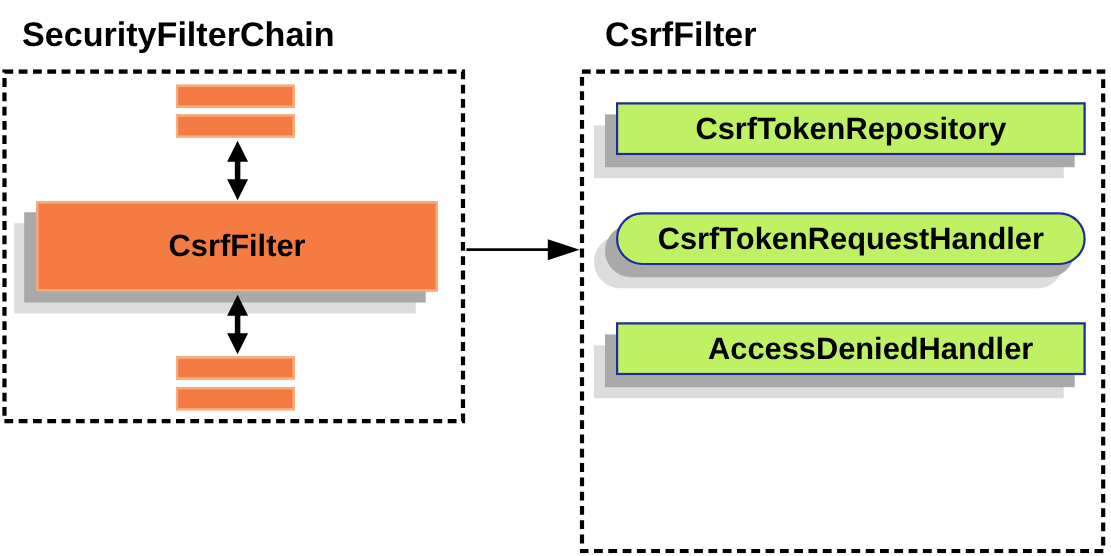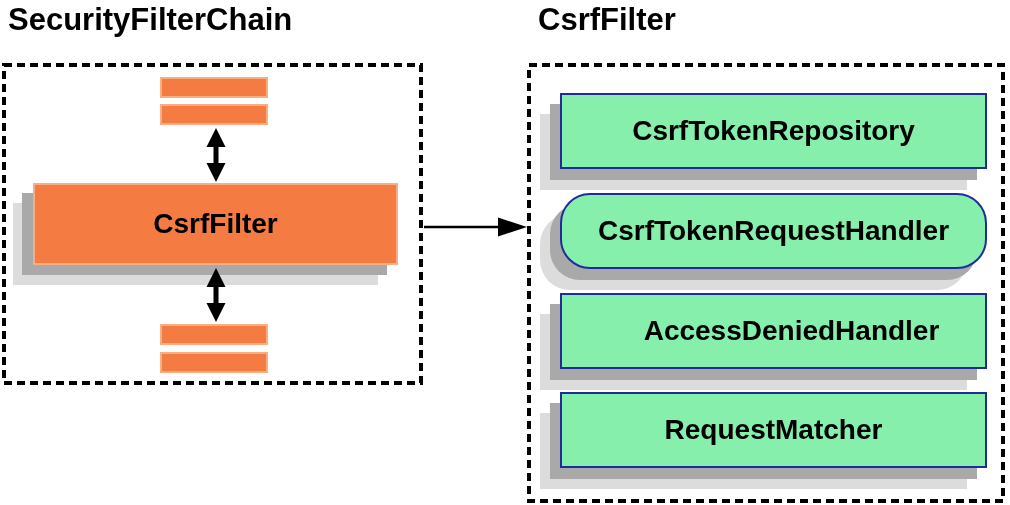--- a/index.html
+++ b/index.html
@@ -7,21 +7,21 @@
     position: relative;
     width: 1010px;
     height: 505px;
     background: #ffffff;
     font-family: "Liberation Sans", sans-serif;
     overflow: hidden;
   }
   .title {
     position: absolute;
     top: 2px;
-    margin: 0;
+    margin: 12px;
     font-size: 31px;
     font-weight: bold;
     color: #000000;
     white-space: nowrap;
   }
   #left-title  { left: 8px; }
   #right-title { left: 538px; }
 
   .panel { position: absolute; }
   #left-panel  { left: 2px;   top: 63px; width: 421px; height: 322px; }
@@ -65,22 +65,22 @@
   .v-arrow { position: absolute; left: 201px; width: 26px; height: 56px; }
   #v-arrow-top    { top: 64px; }
   #v-arrow-bottom { top: 204px; }
 
   #h-arrow { position: absolute; left: 423px; top: 215px; width: 104px; height: 24px; }
 
   .blue-box {
     position: absolute;
     left: 33px;
     width: 427px;
-    height: 76px;
-    background: #86efac;
+    height: 48px;
+    background: #bef264;
     border: 2px solid #1F2D9C;
     box-sizing: border-box;
     box-shadow: -10px 11px 0 #A9A9A9, -20px 21px 0 #DCDCDC;
     display: flex;
     align-items: center;
     justify-content: center;
   }
   .blue-box .label {
     font-size: 28px;
     font-weight: bold;
@@ -143,18 +143,15 @@
     </div>
 
     <div class="blue-box" id="component-1">
       <span class="label">CsrfTokenRequestHandler</span>
     </div>
 
     <div class="blue-box" id="component-2">
       <span class="label">AccessDeniedHandler</span>
     </div>
 
-    <div class="blue-box" id="component-3">
-      <span class="label">RequestMatcher</span>
-    </div>
   </div>
 
 </div>
 
 </body></html>

